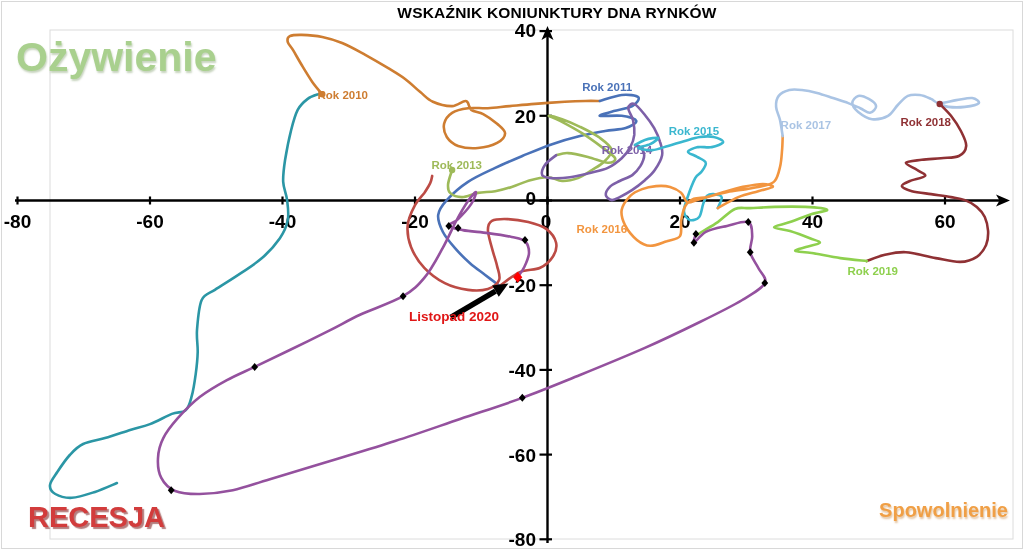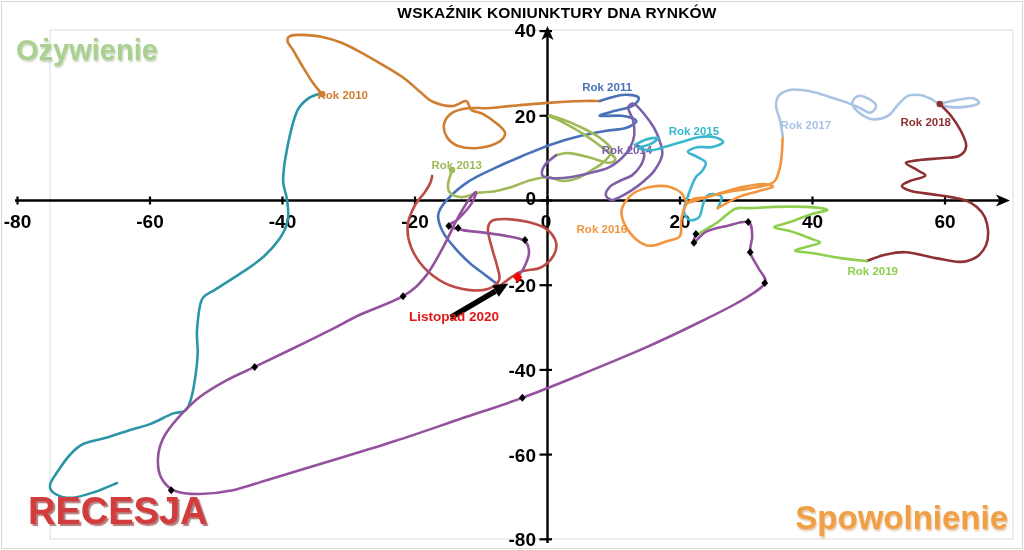--- a/index.html
+++ b/index.html
@@ -2,24 +2,24 @@
 <html><head>
 <meta charset="utf-8">
 <style>
   html,body{margin:0;padding:0;background:#fff;}
   #stage{position:relative;width:1024px;height:550px;background:#ffffff;overflow:hidden;
          font-family:"Liberation Sans",sans-serif;}
   #frame{position:absolute;inset:1px;border:1px solid #d8d8d8;}
   #chart-title{position:absolute;left:0;top:4px;width:1114px;text-align:center;
                font-size:15.5px;font-weight:bold;color:#000;letter-spacing:.2px;}
   .quad{position:absolute;font-weight:bold;white-space:nowrap;}
-  #quad-tl{left:16px;top:34px;font-size:29px;text-shadow:1px 2px 2px rgba(130,160,110,.45);}
+  #quad-tl{left:16px;top:34px;font-size:41px;text-shadow:1px 2px 2px rgba(130,160,110,.45);}
   #quad-tr{right:30px;top:44px;font-size:30px;text-shadow:1px 2px 2px rgba(40,120,60,.35);}
-  #quad-bl{left:28px;top:490px;font-size:38px;text-shadow:2px 2px 1px rgba(120,20,20,.55);}
-  #quad-br{right:16px;top:499px;font-size:33px;text-shadow:1px 2px 2px rgba(190,120,40,.45);}
+  #quad-bl{left:28px;top:501px;font-size:29px;text-shadow:2px 2px 1px rgba(120,20,20,.55);}
+  #quad-br{right:16px;top:499px;font-size:20px;text-shadow:1px 2px 2px rgba(190,120,40,.45);}
   svg{position:absolute;left:0;top:0;}
 </style>
 </head>
 <body>
 
 <div id="stage">
   <div id="frame"></div>
   <svg id="plot" width="1024" height="550" viewBox="0 0 1024 550">
       <rect x="50" y="30" width="963" height="509" fill="none" stroke="#dcdcdc" stroke-width="1"></rect>
       <line x1="15" y1="200.5" x2="1000" y2="200.5" stroke="#000000" stroke-width="2.4"></line>

